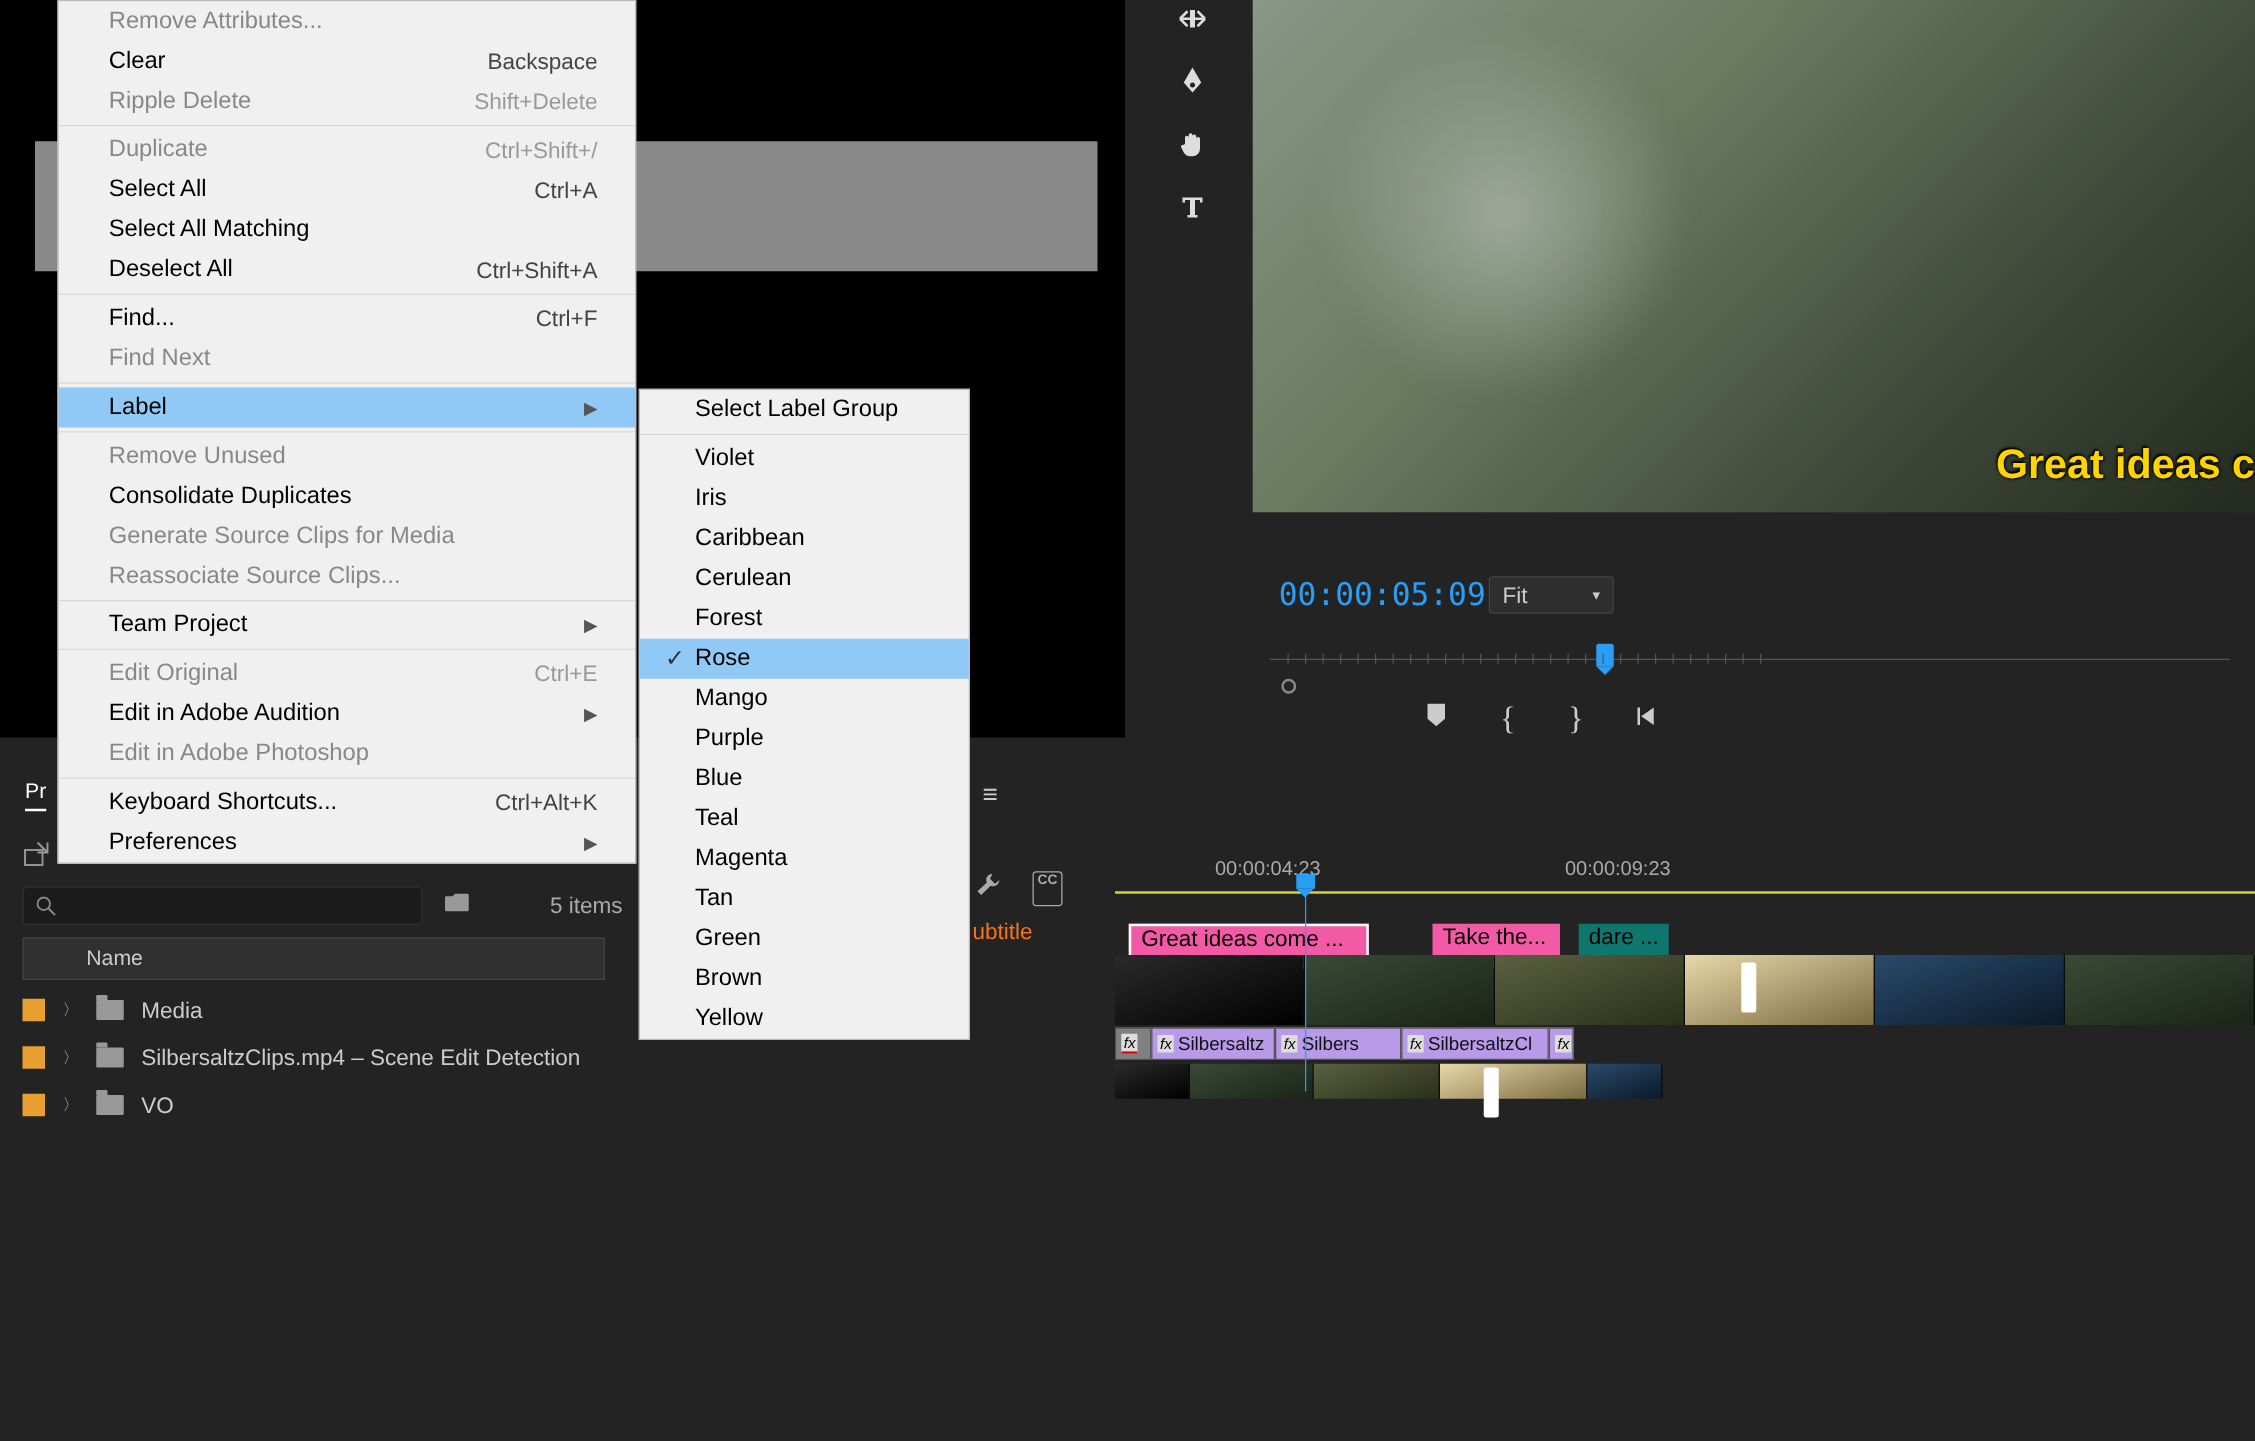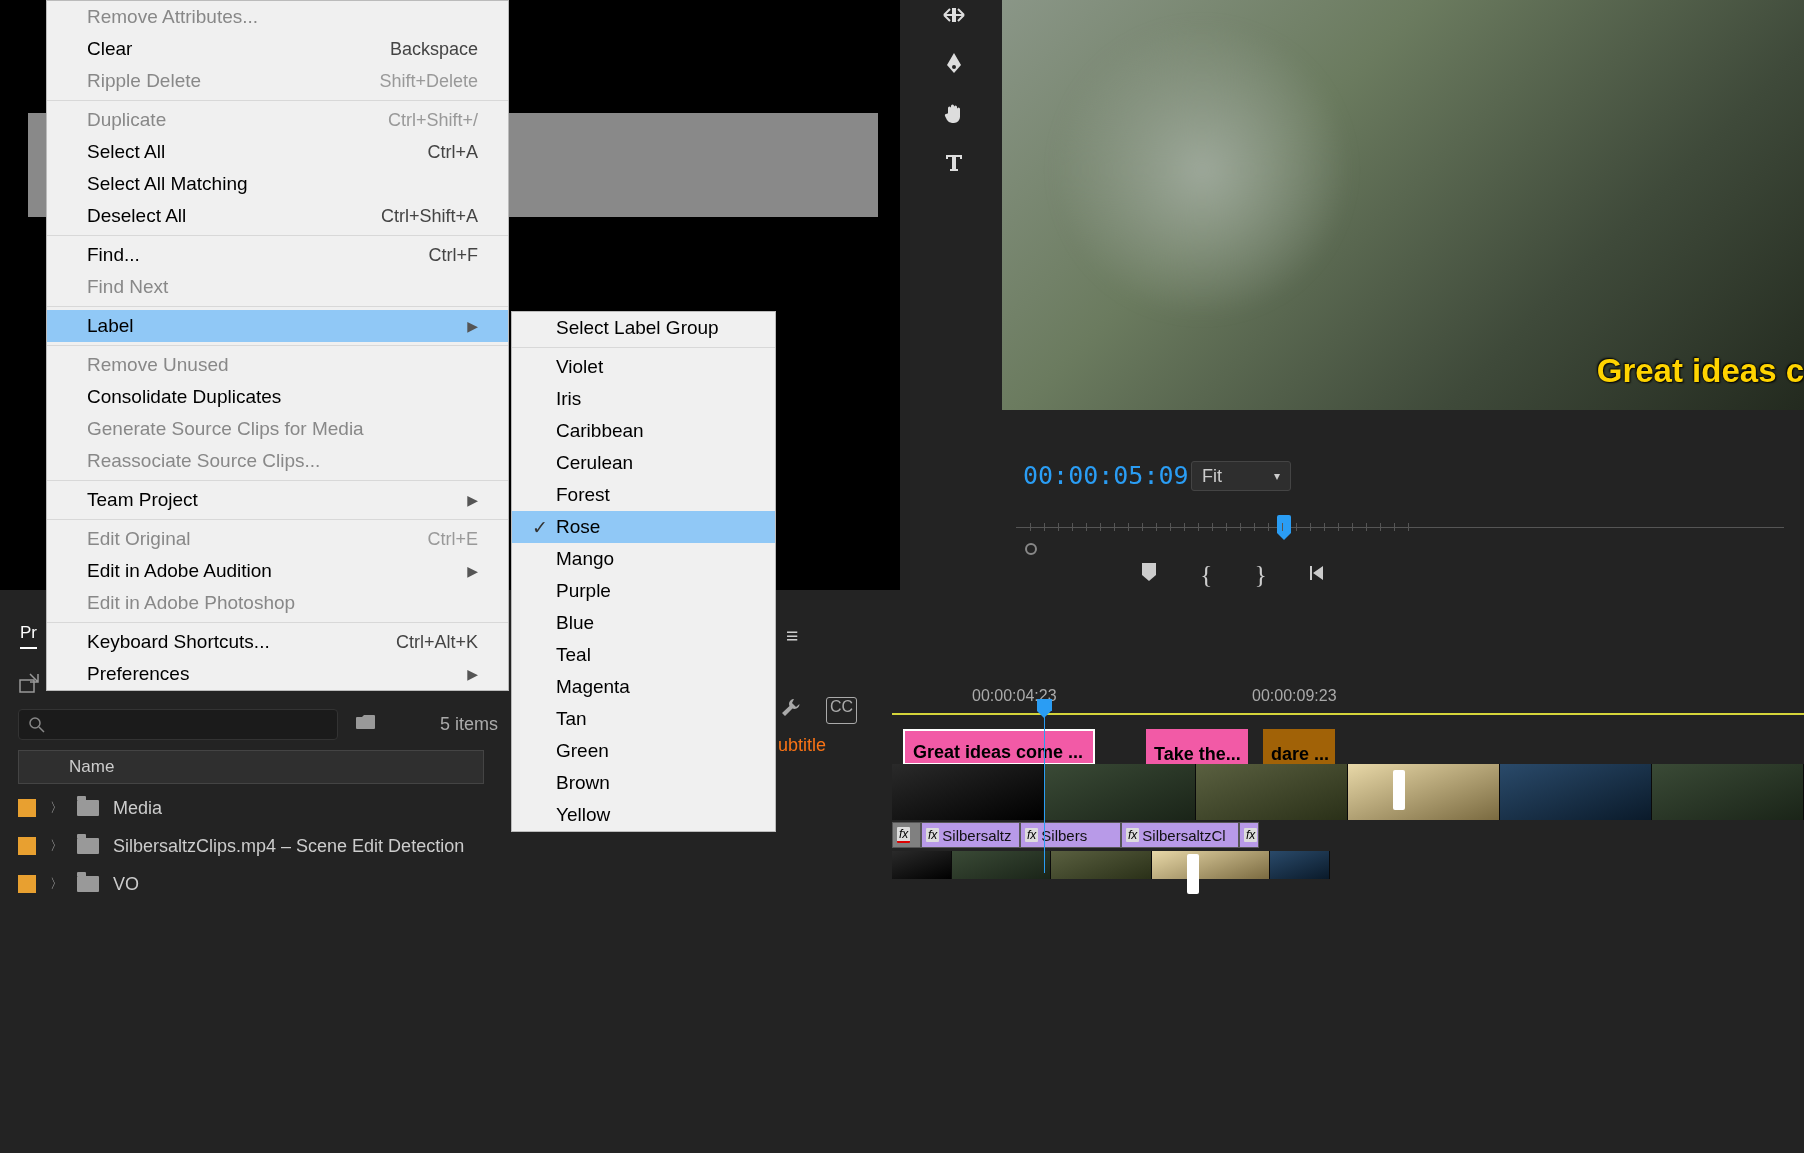--- a/index.html
+++ b/index.html
@@ -61,24 +61,24 @@
 
 .time-ruler { position:absolute; left:892px; top:687px; right:0; height:24px; color:#aaa; font-size:16px; }
 .time-ruler-text1 { position:absolute; left:80px; }
 .time-ruler-text2 { position:absolute; left:344px;margin-left:16px; }
 .time-ruler-line { position:absolute; left:0; right:0; top:26px; height:2px; background:#d4d43a; }
 .ruler-playhead { position:absolute; left:145px; top:12px; width:15px; height:12px; background:#2a9df4; }
 .ruler-playhead::after { content:""; position:absolute; left:0; bottom:-7px; border-left:7.5px solid transparent; border-right:7.5px solid transparent; border-top:7px solid #2a9df4; }
 .ruler-playhead-line { position:absolute; left:152px; top:26px; width:1px; height:160px; background:#2a9df4; z-index:5; }
 
 .caption-track { position:absolute; left:892px; top:723px; right:0; height:38px; }
-.caption-clip { position:absolute; top:6px; height:36px; background:#f25aa6; border:2px solid #fff; display:flex; align-items:flex-end; padding:0 8px; font-size:18px; color:#000; overflow:hidden; white-space:nowrap;font-weight:bold; }
+.caption-clip { position:absolute; top:16px; height:36px; background:#f25aa6; border:2px solid #fff; display:flex; align-items:flex-start; padding:0 8px; font-size:18px; color:#000; overflow:hidden; white-space:nowrap; }
 .caption-clip.c1 { left:11px; width:192px; }
 .caption-clip.c2 { left:254px; width:102px; border:none; }
-.caption-clip.c3 { left:371px; width:72px; background:#a16207; border:none; }
+.caption-clip.c3 { left:371px; width:72px; background:#0f766e; border:none; }
 
 .video-thumb-track { position:absolute; left:892px; top:764px; right:0; height:56px; display:flex; }
 .vthumb { flex:1; min-width:60px; background:linear-gradient(135deg,#31403a,#1b2420); border-right:1px solid #0a0a0a; position:relative; }
 .vthumb.t1{background:linear-gradient(160deg,#2a2a2a,#000);} 
 .vthumb.t2{background:linear-gradient(160deg,#3a4a36,#1a2418);} 
 .vthumb.t3{background:linear-gradient(160deg,#5a6040,#2a3018);} 
 .vthumb.t4{background:linear-gradient(160deg,#e8d8a8,#7a6a40);} 
 .vthumb.t4::after{content:"";position:absolute;left:30%;top:10%;width:12px;height:40px;background:#fff;border-radius:2px;} 
 .vthumb.t5{background:linear-gradient(160deg,#2a4a6a,#0a1a2a);} 
 
@@ -354,21 +354,21 @@
   <span class="expand-caret">〉</span>
   <span class="bin-folder"></span>
   <span>VO</span>
 </div>
 
 <div class="timeline-hamburger">≡</div>
 <div class="timeline-tools">
   <span><svg width="22" height="22" viewBox="0 0 22 22">
         <path d="M14 2 a5 5 0 0 0 -5 5 a5 5 0 0 0 0.5 2 L2 16 L5 19 L12.5 11.5 a5 5 0 0 0 2 0.5 a5 5 0 0 0 5 -5 L16 10 L12 6 Z" fill="#aaa"></path>
       </svg></span>
-  <span style="border:1.5px solid #aaa;border-radius:3px;padding:0 3px;font-size:16px;font-weight:normal;text-align:center;">CC</span>
+  <span style="border:1.5px solid #aaa;border-radius:3px;padding:0 3px;font-size:11px;font-weight:bold;text-align:center;">CC</span>
 </div>
 <div class="subtitle-text">ubtitle</div>
 
 <div class="time-ruler">
   <span class="time-ruler-text1">00:00:04:23</span>
   <span class="time-ruler-text2">00:00:09:23</span>
   <div class="time-ruler-line"></div>
   <div class="ruler-playhead"></div>
   <div class="ruler-playhead-line"></div>
 </div>

